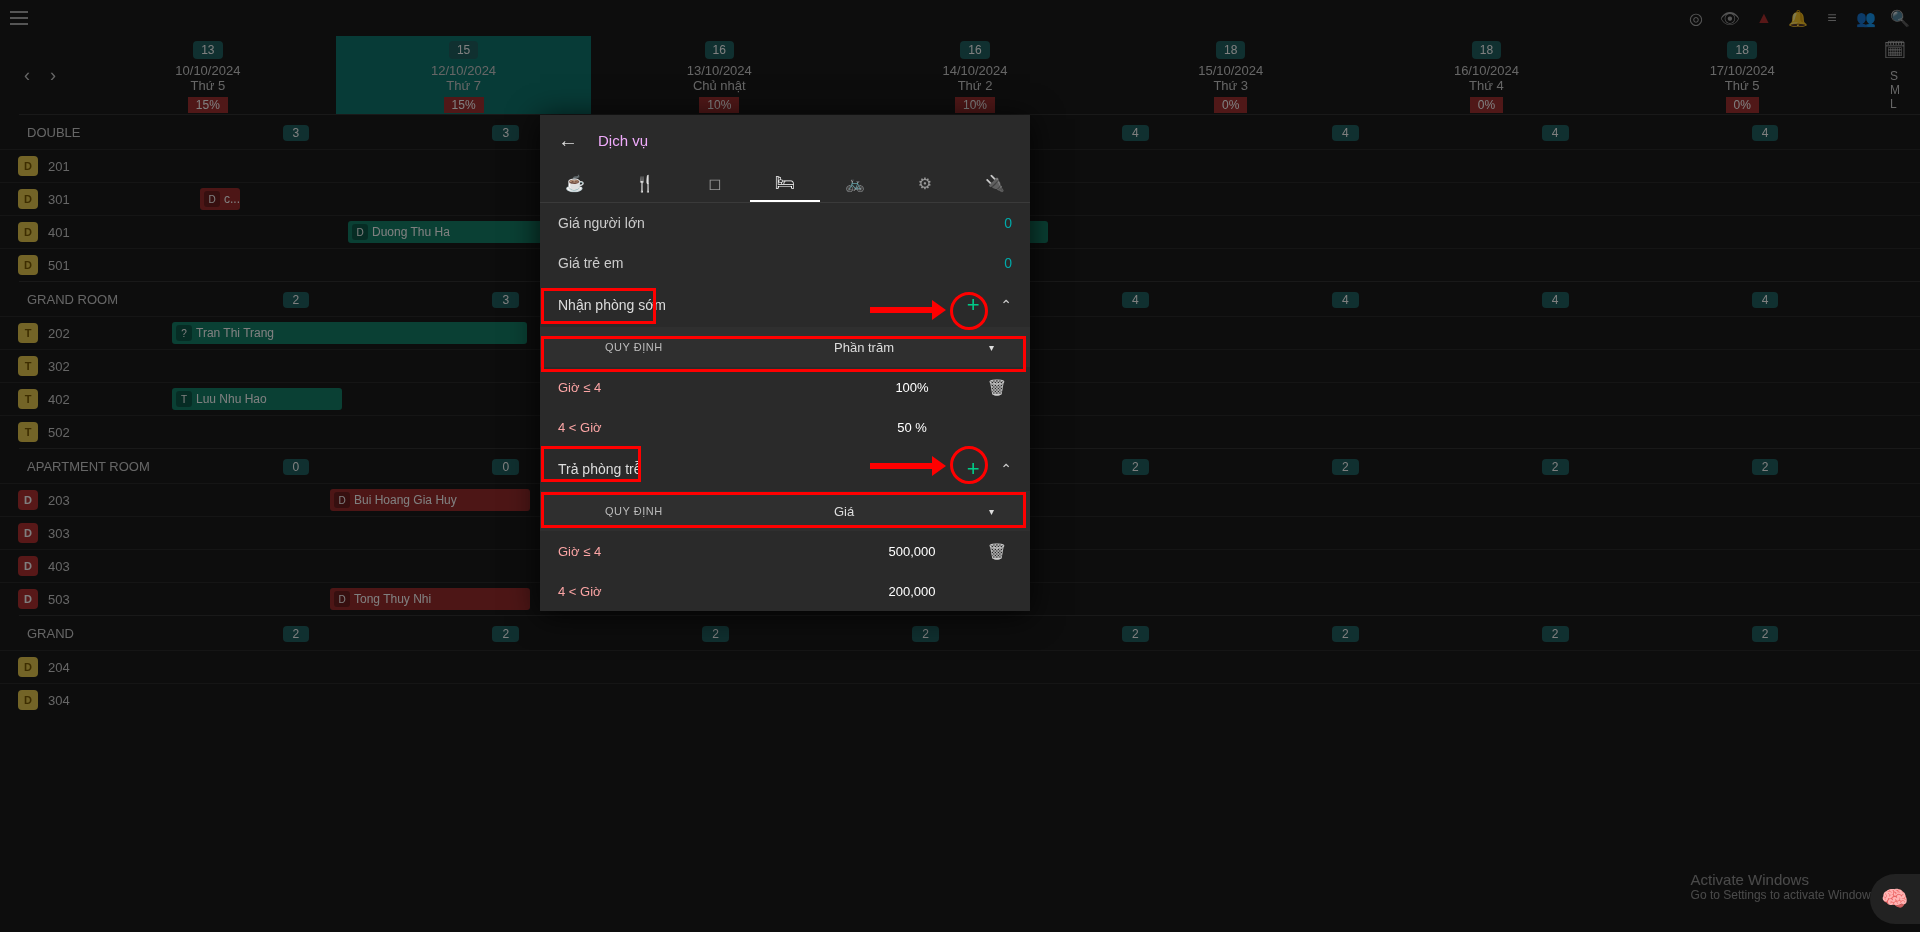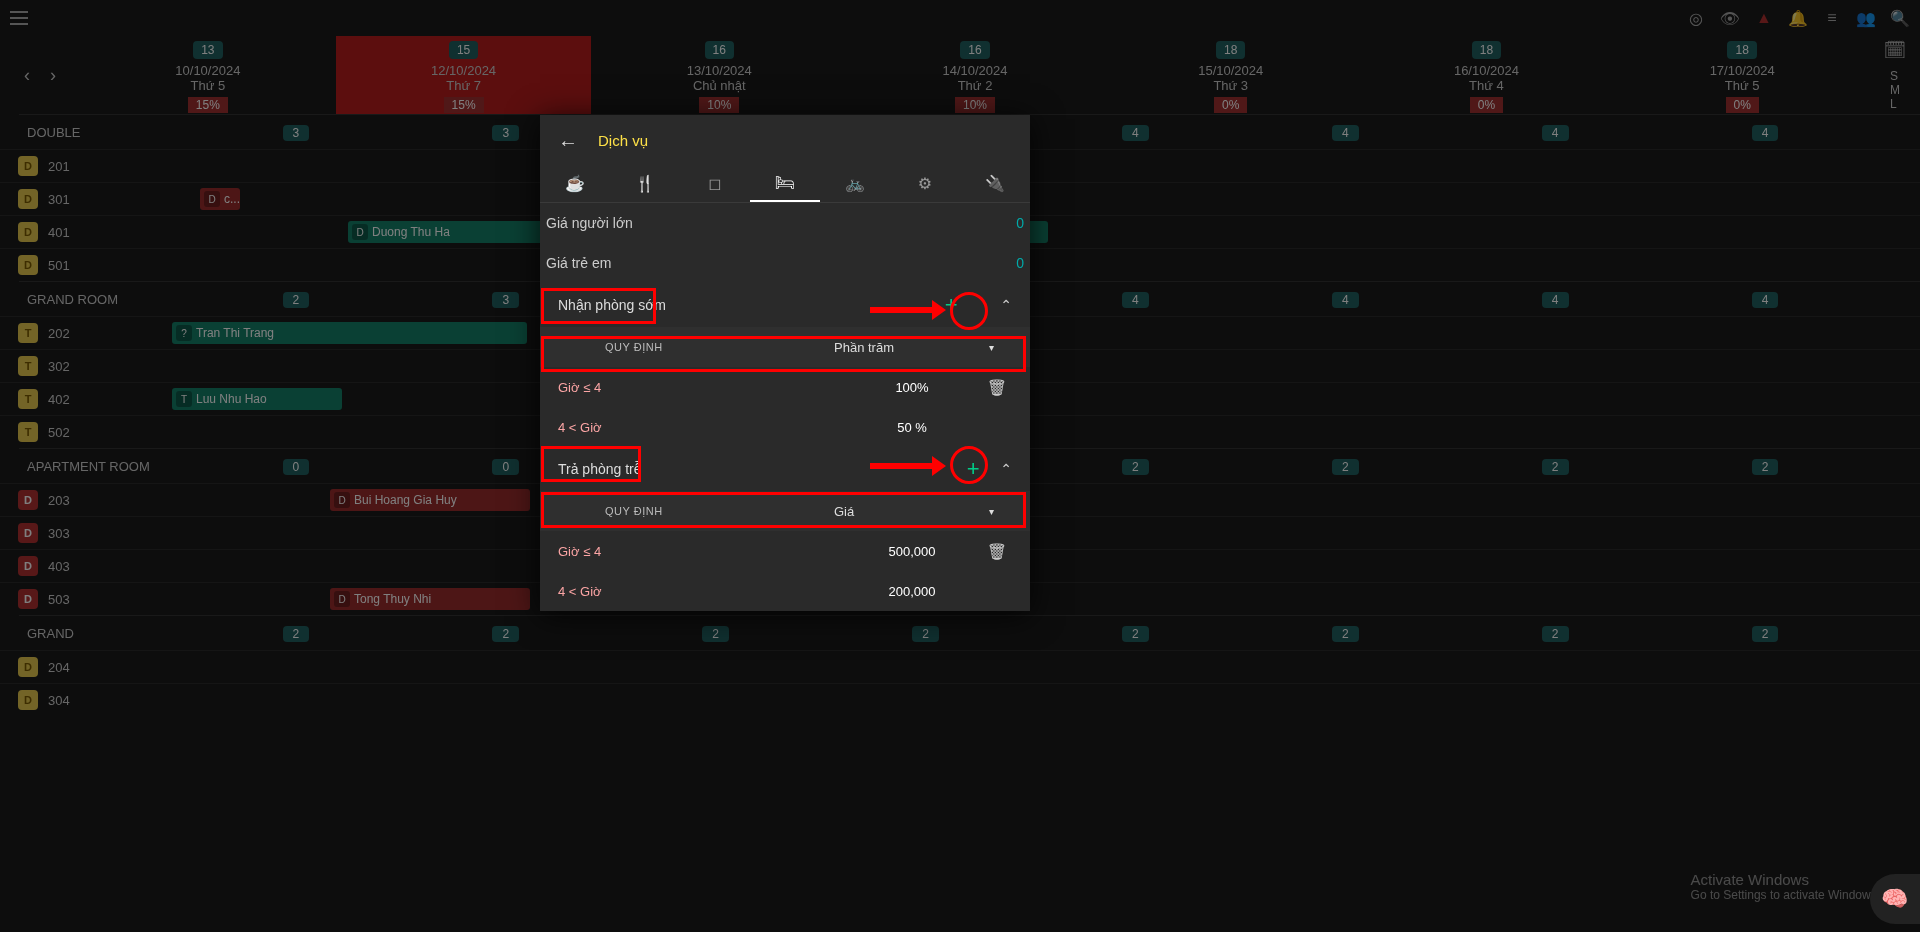--- a/index.html
+++ b/index.html
@@ -39,21 +39,21 @@
     gap:20px;
   }
   .arrow { font-size:18px; color:#ccc; cursor:pointer; }
   .date-cols { display:flex; flex:1; }
   .date-col {
     flex:1;
     text-align:center;
     padding-top:4px;
     position:relative;
   }
-  .date-col.selected { background:#b91c1c; }
+  .date-col.selected { background:#0f766e; }
   .badge-top {
     display:inline-block;
     background:#206060;
     color:#fff;
     border-radius:4px;
     padding:2px 8px;
     font-size:12px;
     margin-bottom:4px;
   }
   .date-label { font-size:13px; color:#ccc; }
@@ -165,21 +165,21 @@
     z-index:10;
   }
   .modal-header {
     height:50px;
     display:flex;
     align-items:center;
     gap:20px;
     padding:0 18px;
   }
   .back-arrow { font-size:20px; color:#ddd; cursor:pointer; }
-  .modal-title { font-size:15px; color:#fde047; }
+  .modal-title { font-size:15px; color:#f0abfc; }
   .modal-tabs {
     height:38px;
     display:flex;
     border-bottom:1px solid #3a3a3a;
   }
   .mtab {
     flex:1;
     display:flex;
     align-items:center;
     justify-content:center;
@@ -188,21 +188,21 @@
     font-size:16px;
   }
   .mtab.active {
     color:#fff;
     border-bottom:2px solid #fff;
   }
   .kv-row {
     display:flex;
     align-items:center;
     height:40px;
-    padding:0 6px;
+    padding:0 18px;
     font-size:14px;
   }
   .kv-label { flex:1; color:#ccc; }
   .kv-val { width:120px; text-align:right; color:#0aa; }
   .section-row {
     display:flex;
     align-items:center;
     height:44px;
     padding:0 18px;
     font-size:14px;
@@ -577,21 +577,21 @@
 
   <div class="kv-row">
     <span class="kv-label">Giá người lớn</span>
     <span class="kv-val">0</span>
   </div>
   <div class="kv-row">
     <span class="kv-label">Giá trẻ em</span>
     <span class="kv-val">0</span>
   </div>
 
-  <div class="section-row" style="position:relative;gap:22px;">
+  <div class="section-row" style="position:relative;">
     <span class="section-label">Nhận phòng sớm</span>
     <div class="plus-btn">+</div>
     <span class="chev">⌃</span>
   </div>
 
   <div class="sub-row">
     <span class="sub-label small">QUY ĐỊNH</span>
     <div class="dropdown">
       <span>Phần trăm</span>
       <span class="drop-arr">▾</span>

